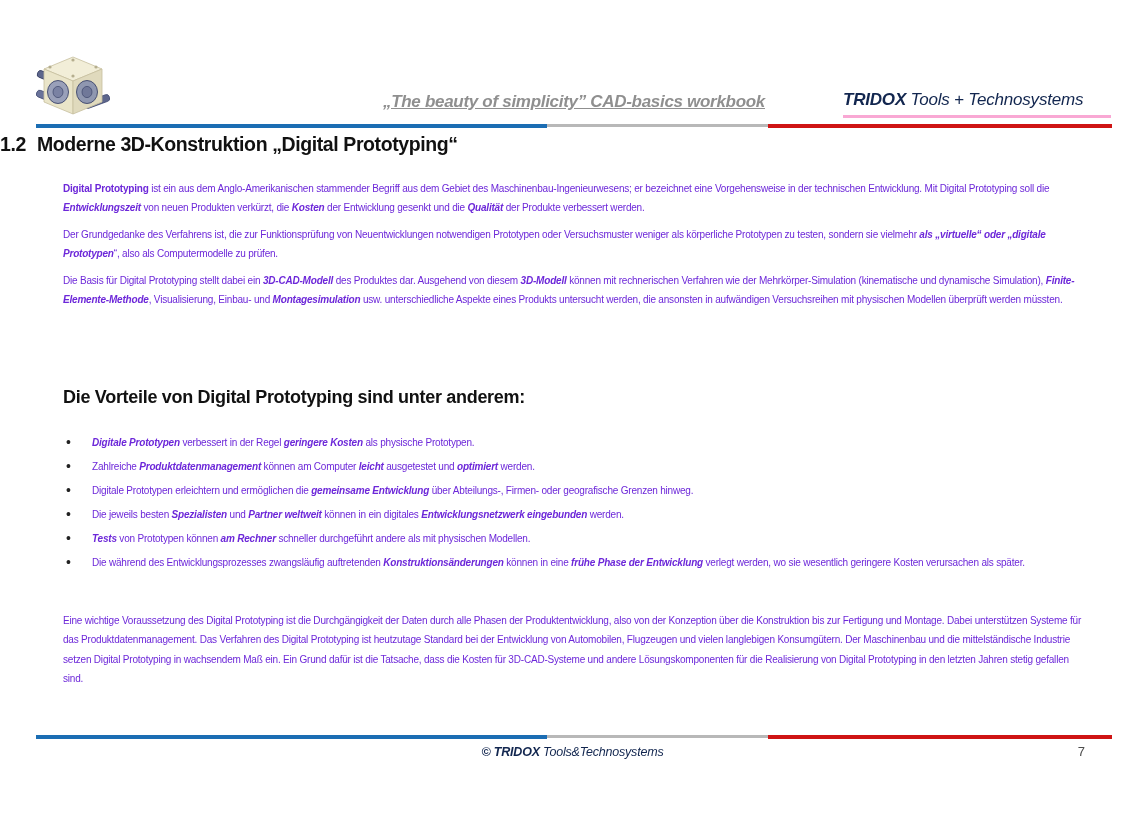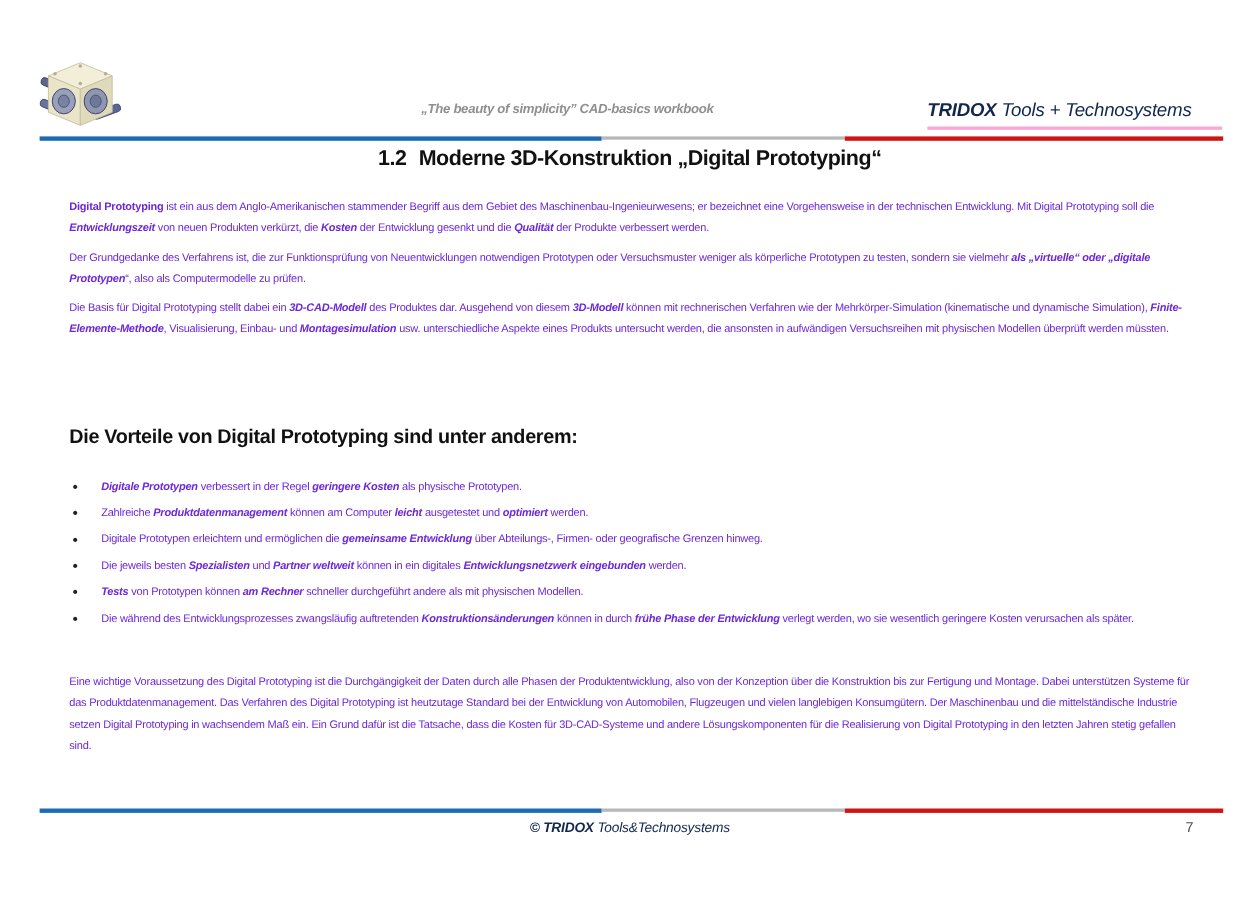--- a/index.html
+++ b/index.html
@@ -5,40 +5,40 @@
   * { margin:0; padding:0; box-sizing:border-box; }
   html,body { background:#ffffff; }
   .page {
     position:relative; width:1145px; height:816px; background:#ffffff;
     font-family:"Liberation Sans", sans-serif; color:#262626; overflow:hidden;
   }
   
   .logo { position:absolute; left:36px; top:54px; width:74px; height:68px; }
   .header-center {
     position:absolute; left:383px; top:92px;
-    font-size:12px; font-style:italic; font-weight:bold;
-    color:#8f8f8f; letter-spacing:-0.3px; white-space:nowrap;
+    font-size:17px; font-style:italic; font-weight:bold;
+    color:#8f8f8f; letter-spacing:-0.3px; white-space:nowrap;text-decoration:underline;
   }
   .brand {
     position:absolute; left:843px; top:90px; width:268px;
     font-size:17px; font-style:italic; color:#12264f;
     border-bottom:3px solid #f9a8d4; padding-bottom:5px;
     white-space:nowrap; letter-spacing:-0.2px;
   }
   .brand .bold { font-weight:bold; }
   
   .rule { position:absolute; left:36px; width:1076px; height:5px; display:flex; align-items:center; }
   .rule-top { top:123px; }
   .rule-bottom { top:734px; }
   .seg-blue { width:47.5%; height:4px; background:#1b6db3; }
   .seg-gray { width:20.5%; height:2.5px; background:#b8b8b8; }
   .seg-red  { width:32%;   height:4px; background:#cf1414; }
   
   .doc-title {
-    position:absolute; top:133px; left:0; width:100%; text-align:center;
+    position:absolute; top:133px; left:0; width:100%; 
     font-size:19.5px; font-weight:bold; color:#111; letter-spacing:-0.4px;
   }
   .doc-title .num { margin-right:11px; }
   
   .body-text { font-size:10px; line-height:19.4px; letter-spacing:-0.2px; color:#6d28d9; }
   .block-paragraphs { position:absolute; left:63px; top:179px; width:1024px; }
   .block-paragraphs p { margin-bottom:7px; }
   .b { font-weight:bold; }
   .i { font-style:italic; }
   .advantages {
@@ -120,21 +120,21 @@
 
   <div class="advantages">Die Vorteile von Digital Prototyping sind unter anderem:</div>
 
   <div class="block-bullets body-text">
     <ul>
       <li><span class="b i">Digitale Prototypen</span><span> verbessert in der Regel </span><span class="b i">geringere Kosten</span><span> als physische Prototypen.</span></li>
       <li><span>Zahlreiche </span><span class="b i">Produktdatenmanagement</span><span> können am Computer </span><span class="b i">leicht</span><span> ausgetestet und </span><span class="b i">optimiert</span><span> werden.</span></li>
       <li><span>Digitale Prototypen erleichtern und ermöglichen die </span><span class="b i">gemeinsame Entwicklung</span><span> über Abteilungs-, Firmen- oder geografische Grenzen hinweg.</span></li>
       <li><span>Die jeweils besten </span><span class="b i">Spezialisten</span><span> und </span><span class="b i">Partner weltweit</span><span> können in ein digitales </span><span class="b i">Entwicklungsnetzwerk eingebunden</span><span> werden.</span></li>
       <li><span class="b i">Tests</span><span> von Prototypen können </span><span class="b i">am Rechner</span><span> schneller durchgeführt andere als mit physischen Modellen.</span></li>
-      <li><span>Die während des Entwicklungsprozesses zwangsläufig auftretenden </span><span class="b i">Konstruktionsänderungen</span><span> können in durch </span><span class="b i">frühe Phase der Entwicklung</span><span> verlegt werden, wo sie wesentlich geringere Kosten verursachen als später.</span></li>
+      <li><span>Die während des Entwicklungsprozesses zwangsläufig auftretenden </span><span class="b i">Konstruktionsänderungen</span><span> können in eine </span><span class="b i">frühe Phase der Entwicklung</span><span> verlegt werden, wo sie wesentlich geringere Kosten verursachen als später.</span></li>
     </ul>
   </div>
 
   <div class="block-closing body-text">Eine wichtige Voraussetzung des Digital Prototyping ist die Durchgängigkeit der Daten durch alle Phasen der Produktentwicklung, also von der Konzeption über die Konstruktion bis zur Fertigung und Montage. Dabei unterstützen Systeme für das Produktdatenmanagement. Das Verfahren des Digital Prototyping ist heutzutage Standard bei der Entwicklung von Automobilen, Flugzeugen und vielen langlebigen Konsumgütern. Der Maschinenbau und die mittelständische Industrie setzen Digital Prototyping in wachsendem Maß ein. Ein Grund dafür ist die Tatsache, dass die Kosten für 3D-CAD-Systeme und andere Lösungskomponenten für die Realisierung von Digital Prototyping in den letzten Jahren stetig gefallen sind.</div>
 
   <div class="rule rule-bottom">
     <div class="seg-blue"></div>
     <div class="seg-gray"></div>
     <div class="seg-red"></div>
   </div>

